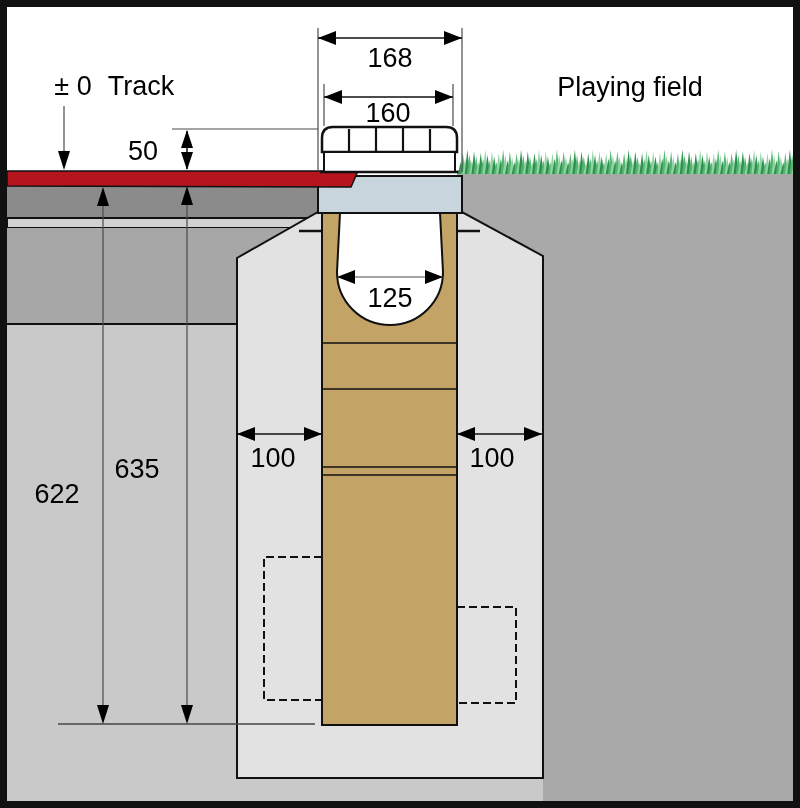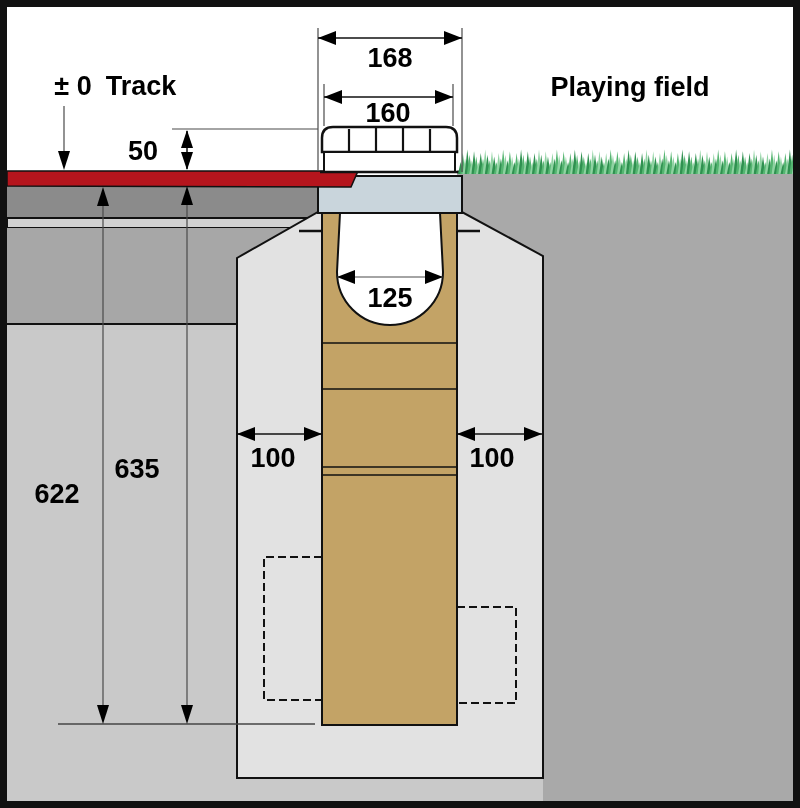--- a/index.html
+++ b/index.html
@@ -1,16 +1,16 @@
 <!DOCTYPE html>
 <html><head>
 <meta charset="utf-8">
 <style>
   html,body { margin:0; padding:0; background:#ffffff; }
-  .stage { width:800px; height:808px; position:relative;font-weight:bold; }
+  .stage { width:800px; height:808px; position:relative; }
   svg { display:block; }
   .dim-text {
     font-family:"Liberation Sans", sans-serif;
     font-size:27px;
     fill:#000;
   }
   .thin  { stroke:#4a4a4a; stroke-width:1.2; }
   .edge  { stroke:#111;   stroke-width:2; }
 </style>
 </head>

